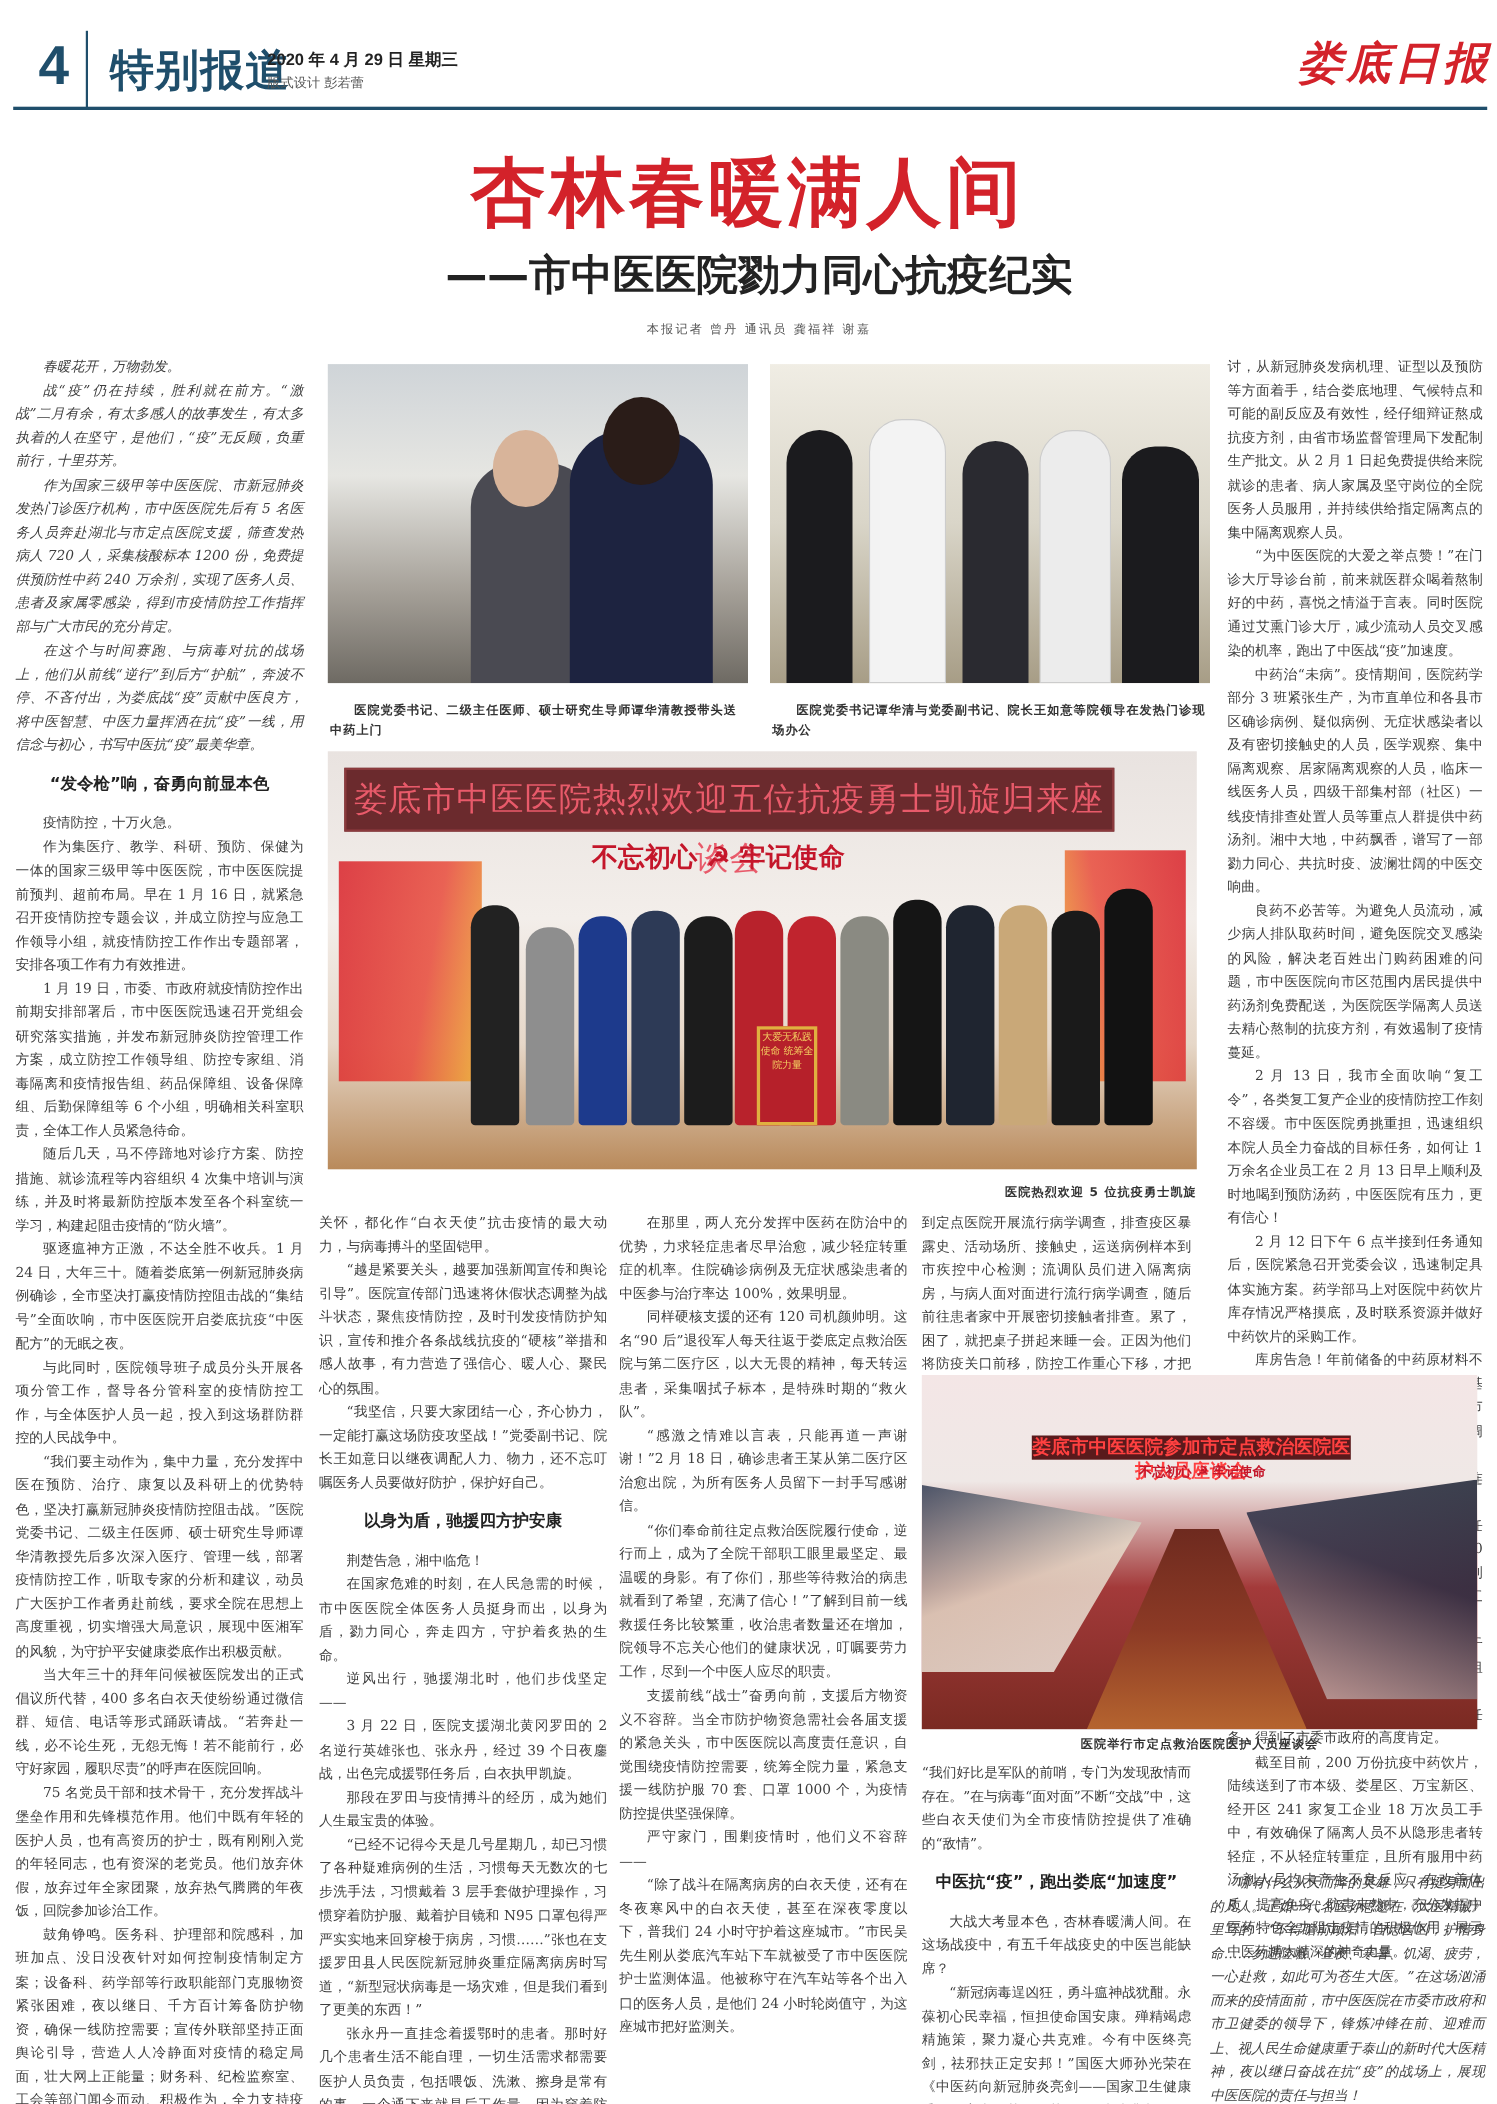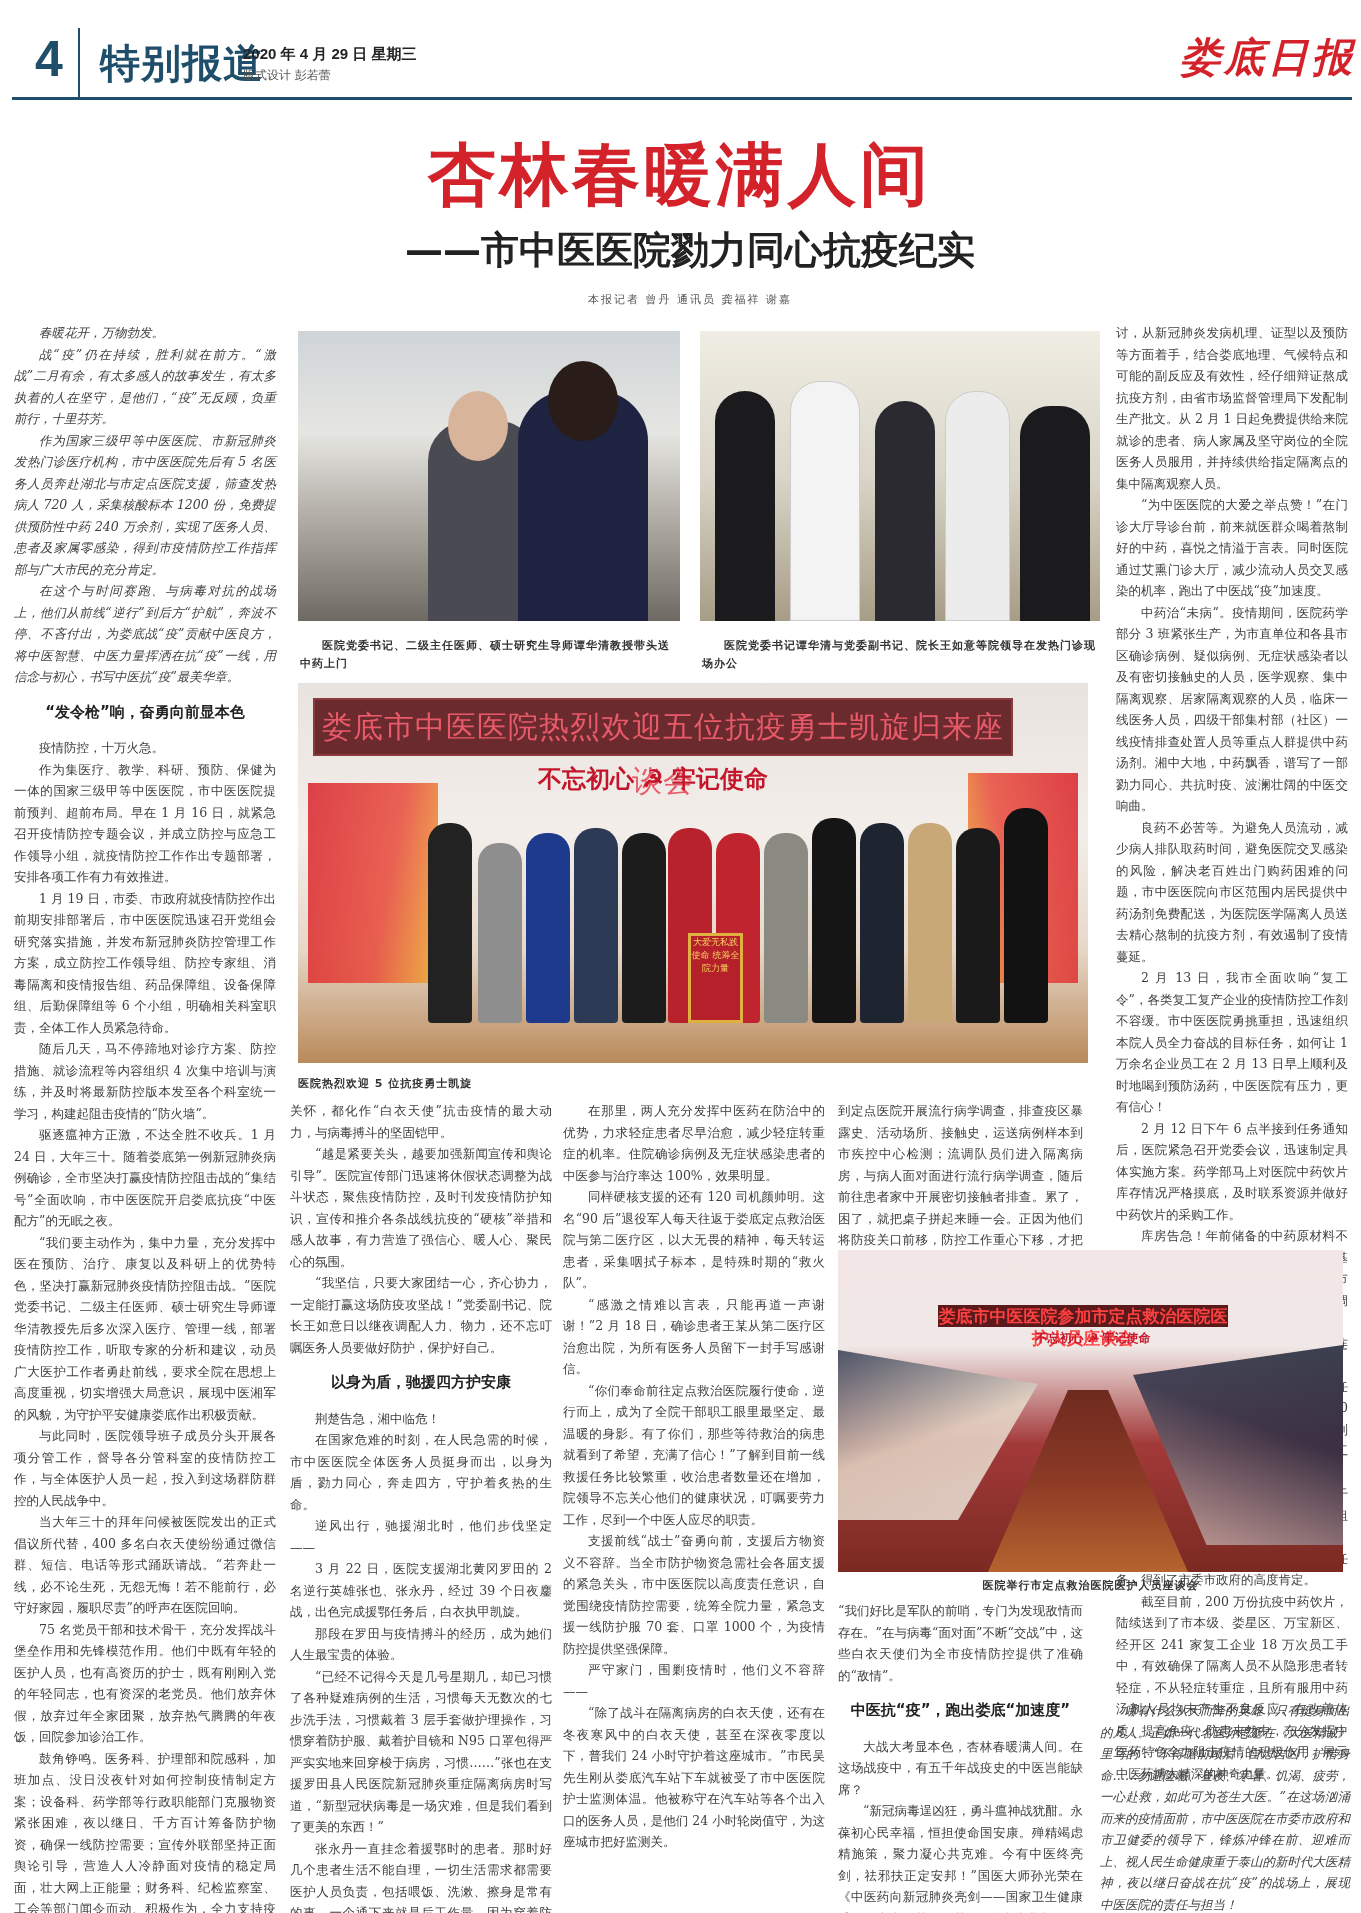--- a/index.html
+++ b/index.html
@@ -70,22 +70,22 @@
   <p style="font-style:italic;">春暖花开，万物勃发。</p>
   <p style="font-style:italic;">战“疫”仍在持续，胜利就在前方。“激战”二月有余，有太多感人的故事发生，有太多执着的人在坚守，是他们，“疫”无反顾，负重前行，十里芬芳。</p>
   <p style="font-style:italic;">作为国家三级甲等中医医院、市新冠肺炎发热门诊医疗机构，市中医医院先后有 5 名医务人员奔赴湖北与市定点医院支援，筛查发热病人 720 人，采集核酸标本 1200 份，免费提供预防性中药 240 万余剂，实现了医务人员、患者及家属零感染，得到市疫情防控工作指挥部与广大市民的充分肯定。</p>
   <p style="font-style:italic;">在这个与时间赛跑、与病毒对抗的战场上，他们从前线“逆行”到后方“护航”，奔波不停、不吝付出，为娄底战“疫”贡献中医良方，将中医智慧、中医力量挥洒在抗“疫”一线，用信念与初心，书写中医抗“疫”最美华章。</p>
   <h3>“发令枪”响，奋勇向前显本色</h3>
   <p>疫情防控，十万火急。</p>
   <p>作为集医疗、教学、科研、预防、保健为一体的国家三级甲等中医医院，市中医医院提前预判、超前布局。早在 1 月 16 日，就紧急召开疫情防控专题会议，并成立防控与应急工作领导小组，就疫情防控工作作出专题部署，安排各项工作有力有效推进。</p>
   <p>1 月 19 日，市委、市政府就疫情防控作出前期安排部署后，市中医医院迅速召开党组会研究落实措施，并发布新冠肺炎防控管理工作方案，成立防控工作领导组、防控专家组、消毒隔离和疫情报告组、药品保障组、设备保障组、后勤保障组等 6 个小组，明确相关科室职责，全体工作人员紧急待命。</p>
   <p>随后几天，马不停蹄地对诊疗方案、防控措施、就诊流程等内容组织 4 次集中培训与演练，并及时将最新防控版本发至各个科室统一学习，构建起阻击疫情的“防火墙”。</p>
   <p>驱逐瘟神方正激，不达全胜不收兵。1 月 24 日，大年三十。随着娄底第一例新冠肺炎病例确诊，全市坚决打赢疫情防控阻击战的“集结号”全面吹响，市中医医院开启娄底抗疫“中医配方”的无眠之夜。</p>
+  <p>与此同时，医院领导班子成员分头开展各项分管工作，督导各分管科室的疫情防控工作，与全体医护人员一起，投入到这场群防群控的人民战争中。</p>
   <p>“我们要主动作为，集中力量，充分发挥中医在预防、治疗、康复以及科研上的优势特色，坚决打赢新冠肺炎疫情防控阻击战。”医院党委书记、二级主任医师、硕士研究生导师谭华清教授先后多次深入医疗、管理一线，部署疫情防控工作，听取专家的分析和建议，动员广大医护工作者勇赴前线，要求全院在思想上高度重视，切实增强大局意识，展现中医湘军的风貌，为守护平安健康娄底作出积极贡献。</p>
-  <p>与此同时，医院领导班子成员分头开展各项分管工作，督导各分管科室的疫情防控工作，与全体医护人员一起，投入到这场群防群控的人民战争中。</p>
   <p>当大年三十的拜年问候被医院发出的正式倡议所代替，400 多名白衣天使纷纷通过微信群、短信、电话等形式踊跃请战。“若奔赴一线，必不论生死，无怨无悔！若不能前行，必守好家园，履职尽责”的呼声在医院回响。</p>
   <p>75 名党员干部和技术骨干，充分发挥战斗堡垒作用和先锋模范作用。他们中既有年轻的医护人员，也有高资历的护士，既有刚刚入党的年轻同志，也有资深的老党员。他们放弃休假，放弃过年全家团聚，放弃热气腾腾的年夜饭，回院参加诊治工作。</p>
   <p>鼓角铮鸣。医务科、护理部和院感科，加班加点、没日没夜针对如何控制疫情制定方案；设备科、药学部等行政职能部门克服物资紧张困难，夜以继日、千方百计筹备防护物资，确保一线防控需要；宣传外联部坚持正面舆论引导，营造人人冷静面对疫情的稳定局面，壮大网上正能量；财务科、纪检监察室、工会等部门闻令而动、积极作为，全力支持疫情防控工作……全体医务人员科学布阵，与病毒短兵相接。</p>
 
 </div>
 
 <div class="abs photo ph1">
   <div class="p1"></div>
     <div class="h1"></div>
   <div class="p2"></div>
@@ -128,21 +128,21 @@
   <div class="person" style="left:370px; height:195px; background:#b8222c;"></div>
   <div class="person" style="left:418px; height:190px; background:#c0242e;"></div>
   <div class="person" style="left:466px; height:190px; background:#8a8a82;"></div>
   <div class="person" style="left:514px; height:205px; background:#151515;"></div>
   <div class="person" style="left:562px; height:200px; background:#1f2530;"></div>
   <div class="person" style="left:610px; height:200px; background:#c9a878;"></div>
   <div class="person" style="left:658px; height:195px; background:#1a1a1a;"></div>
   <div class="person" style="left:706px; height:215px; background:#121212;"></div>
   <div class="pennant">大爱无私践使命 统筹全院力量</div>
 </div>
-<div class="abs caption" style="left:298px; top:1075px; width:790px; text-align:left;">医院热烈欢迎 5 位抗疫勇士凯旋</div>
+<div class="abs caption" style="left:298px; top:1075px; width:790px; text-align:right;">医院热烈欢迎 5 位抗疫勇士凯旋</div>
 
 <div class="abs col" style="left:290px; top:1100px; width:262px;">
   <p class="noindent">关怀，都化作“白衣天使”抗击疫情的最大动力，与病毒搏斗的坚固铠甲。</p>
   <p>“越是紧要关头，越要加强新闻宣传和舆论引导”。医院宣传部门迅速将休假状态调整为战斗状态，聚焦疫情防控，及时刊发疫情防护知识，宣传和推介各条战线抗疫的“硬核”举措和感人故事，有力营造了强信心、暖人心、聚民心的氛围。</p>
   <p>“我坚信，只要大家团结一心，齐心协力，一定能打赢这场防疫攻坚战！”党委副书记、院长王如意日以继夜调配人力、物力，还不忘叮嘱医务人员要做好防护，保护好自己。</p>
   <h3>以身为盾，驰援四方护安康</h3>
   <p>荆楚告急，湘中临危！</p>
   <p>在国家危难的时刻，在人民急需的时候，市中医医院全体医务人员挺身而出，以身为盾，勠力同心，奔走四方，守护着炙热的生命。</p>
   <p>逆风出行，驰援湖北时，他们步伐坚定——</p>
   <p>3 月 22 日，医院支援湖北黄冈罗田的 2 名逆行英雄张也、张永丹，经过 39 个日夜鏖战，出色完成援鄂任务后，白衣执甲凯旋。</p>

